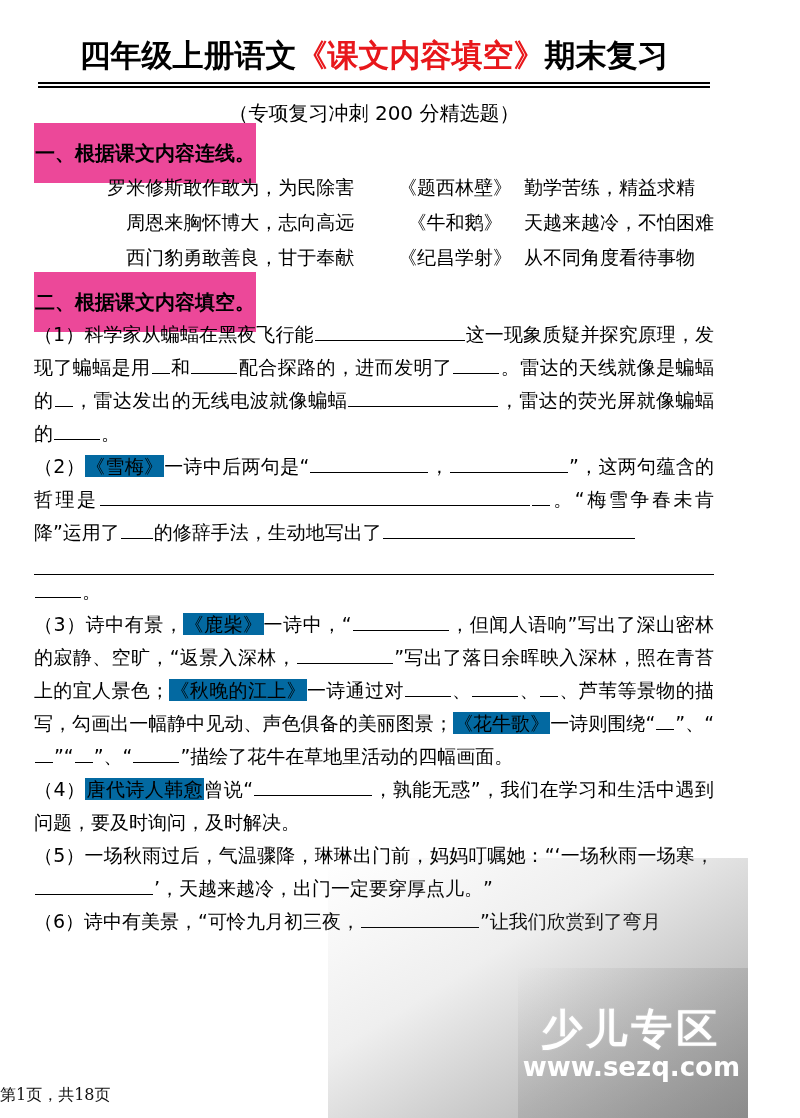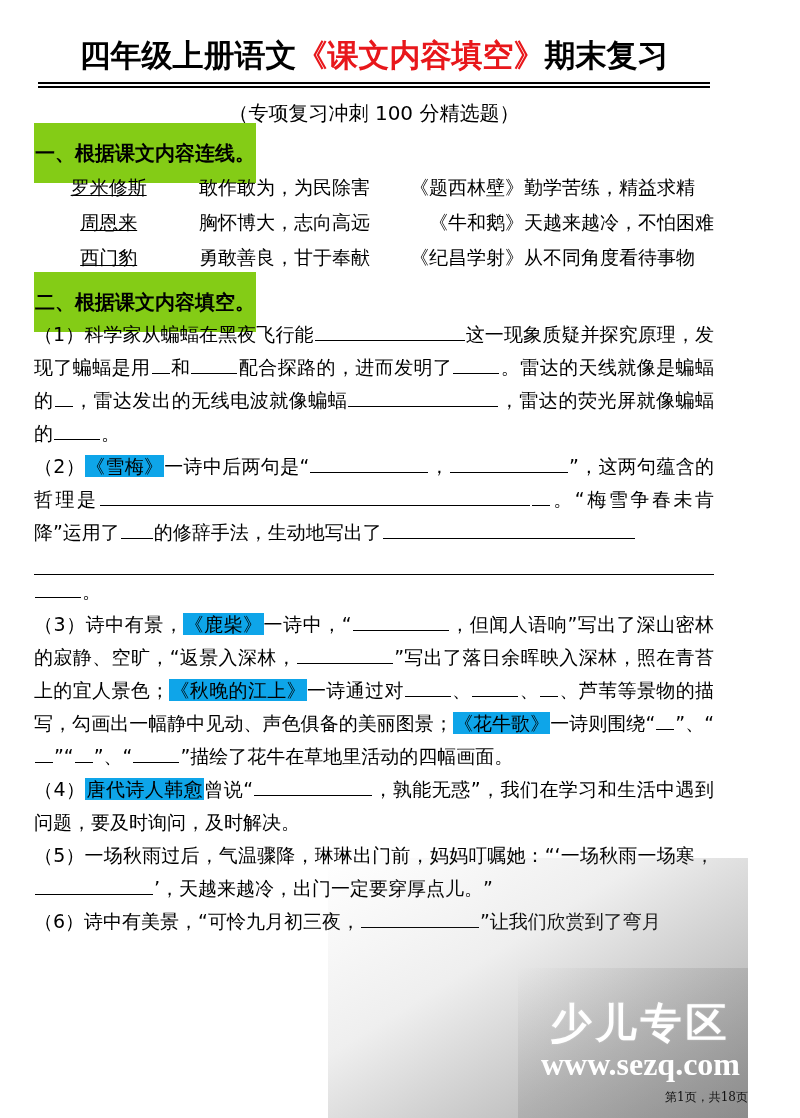--- a/index.html
+++ b/index.html
@@ -73,43 +73,43 @@
   }
 
   
   .section-head {
     font-size: 20px;
     font-weight: bold;
     margin-top: 13px;
     margin-bottom: 2px;
   }
   .hl-green {
-    background: #84cc16;
+    background: #ec4899;
     padding: 18px 1px;
   }
   .hl-blue {
-    background: #0ea5e9;
+    background: #0369a1;
     padding: 0 1px;
   }
 
   
   .match-table {
     width: 100%;
     border-collapse: collapse;
     font-size: 19px;
     margin-top: 4px;
   }
   .match-table td {
     padding: 4px 0 5px 0;
     white-space: nowrap;
     vertical-align: baseline;
   }
-  .match-table td.c1 { width: 155px; text-align: center; text-decoration: underline; }
-  .match-table td.c2 { width: 205px; text-align: center; }
-  .match-table td.c3 { width: 140px; text-align: right; }
+  .match-table td.c1 { width: 155px; text-align: right; }
+  .match-table td.c2 { width: 205px; text-align: left; }
+  .match-table td.c3 { width: 140px; text-align: center; }
   .match-table td.c4 { text-align: left; }
 
   
   .q {
     font-size: 19px;
     line-height: 1.74;
     text-align: justify;
     text-justify: inter-ideograph;
     margin: 0;
   }
@@ -149,52 +149,51 @@
     font-weight: bold;
     line-height: 1.0;
   }
   .watermark .wm-cn {
     font-size: 41px;
     letter-spacing: 4px;
     display: block;
     text-shadow: 0 0 2px rgba(255,255,255,0.35);
   }
   .watermark .wm-url {
-    font-size: 32px;
+    font-size: 26px;
     display: block;
     margin-top: 4px;
     letter-spacing: 0px;
-    font-family: Liberation Serif, serif;
   }
 
   
   .footer {
     position: absolute;
     z-index: 4;
     left: 0;
     right: 0;
     bottom: 12px;
-    text-align: right;
-    font-size: 12px;
+    text-align: left;
+    font-size: 16px;
     font-family: "DejaVu Serif", "Liberation Serif", serif;
     color: #111;
   }
 </style>
 </head>
 <body>
 
 <div class="page">
 
   <div class="content">
 
     <div class="doc-title">
       <span>四年级上册语文</span><span class="red">《课文内容填空》</span><span>期末复习</span>
     </div>
     <div class="title-rule"></div>
-    <div class="subtitle">（专项复习冲刺 100 分精选题）</div>
+    <div class="subtitle">（专项复习冲刺 200 分精选题）</div>
 
     <div class="section-head">
       <span class="hl-green">一、根据课文内容连线。</span>
     </div>
 
     <table class="match-table">
       <tbody>
         <tr>
           <td class="c1">罗米修斯</td>
           <td class="c2">敢作敢为，为民除害</td>

